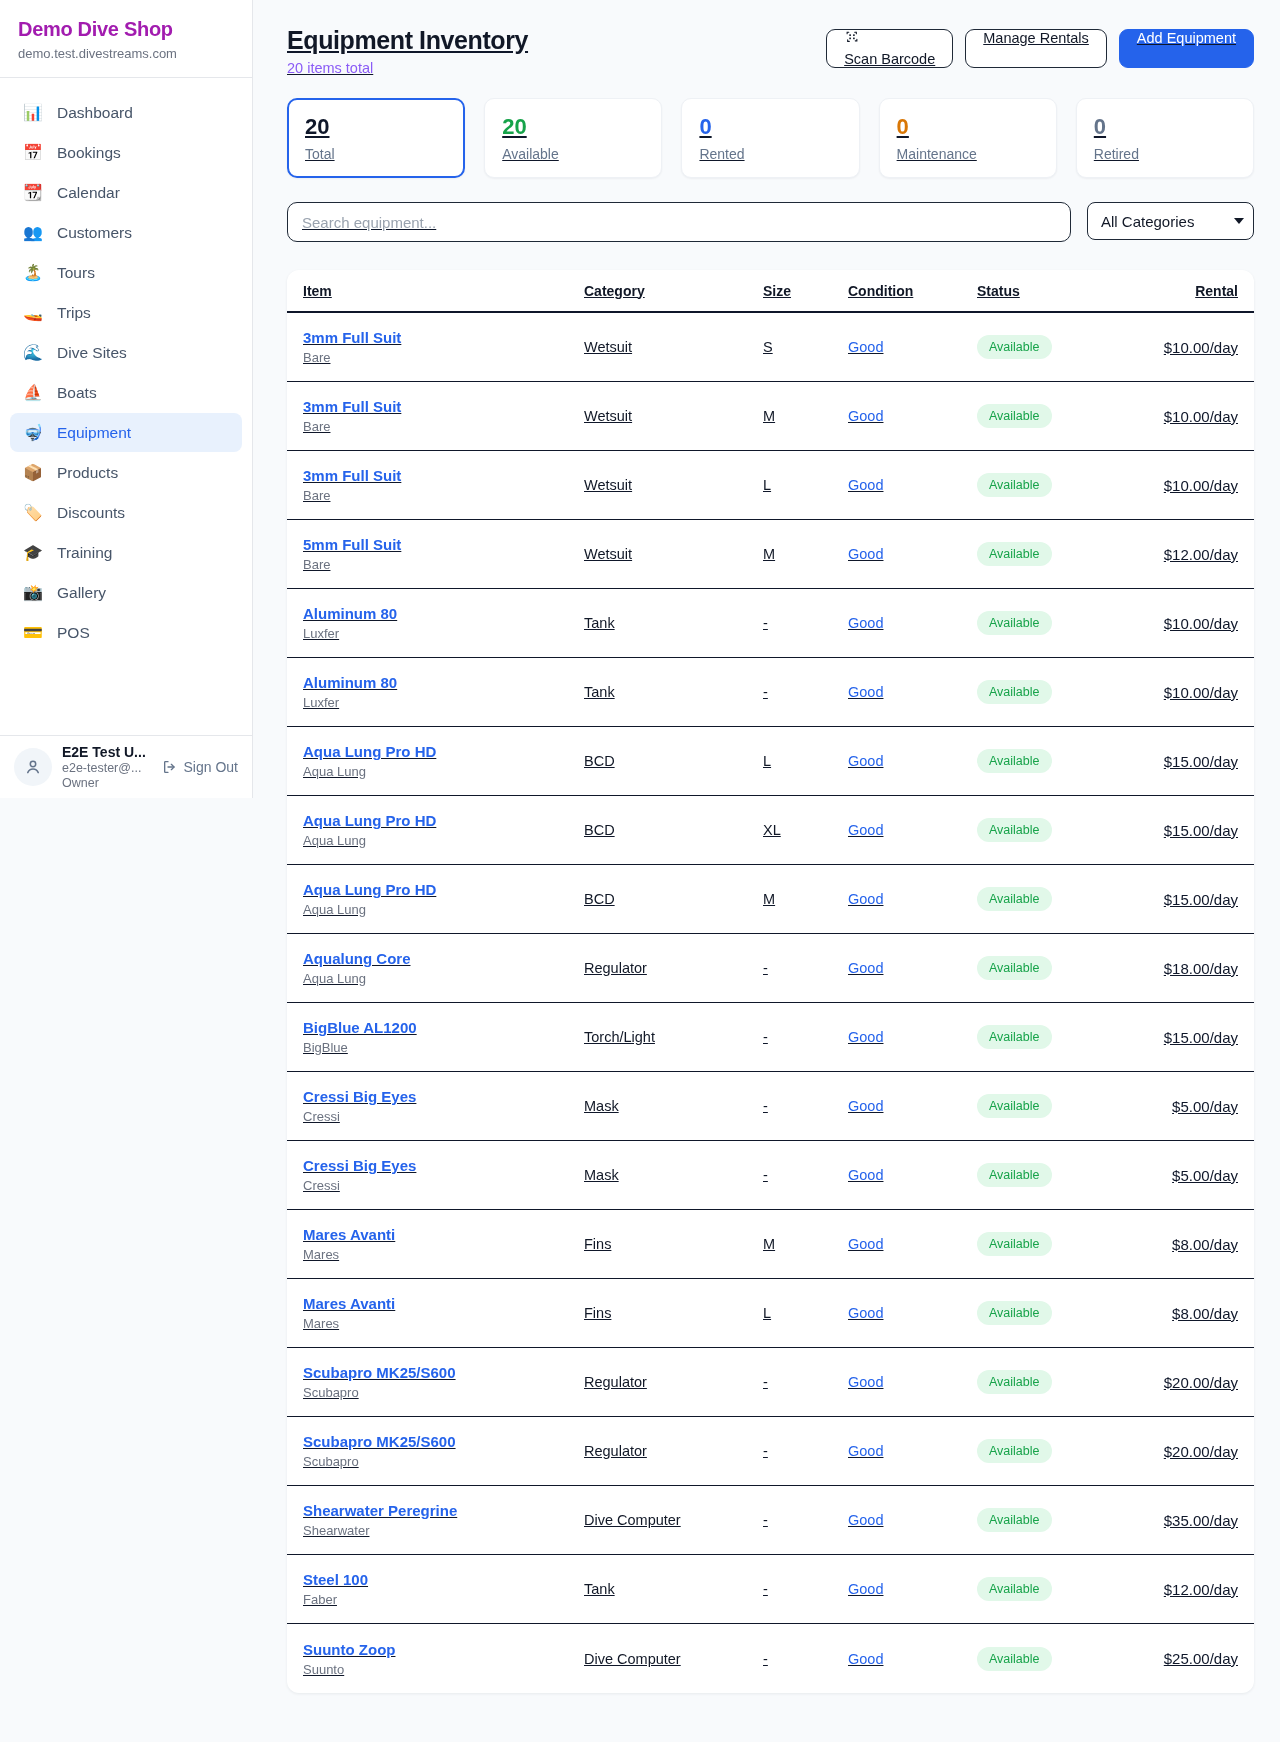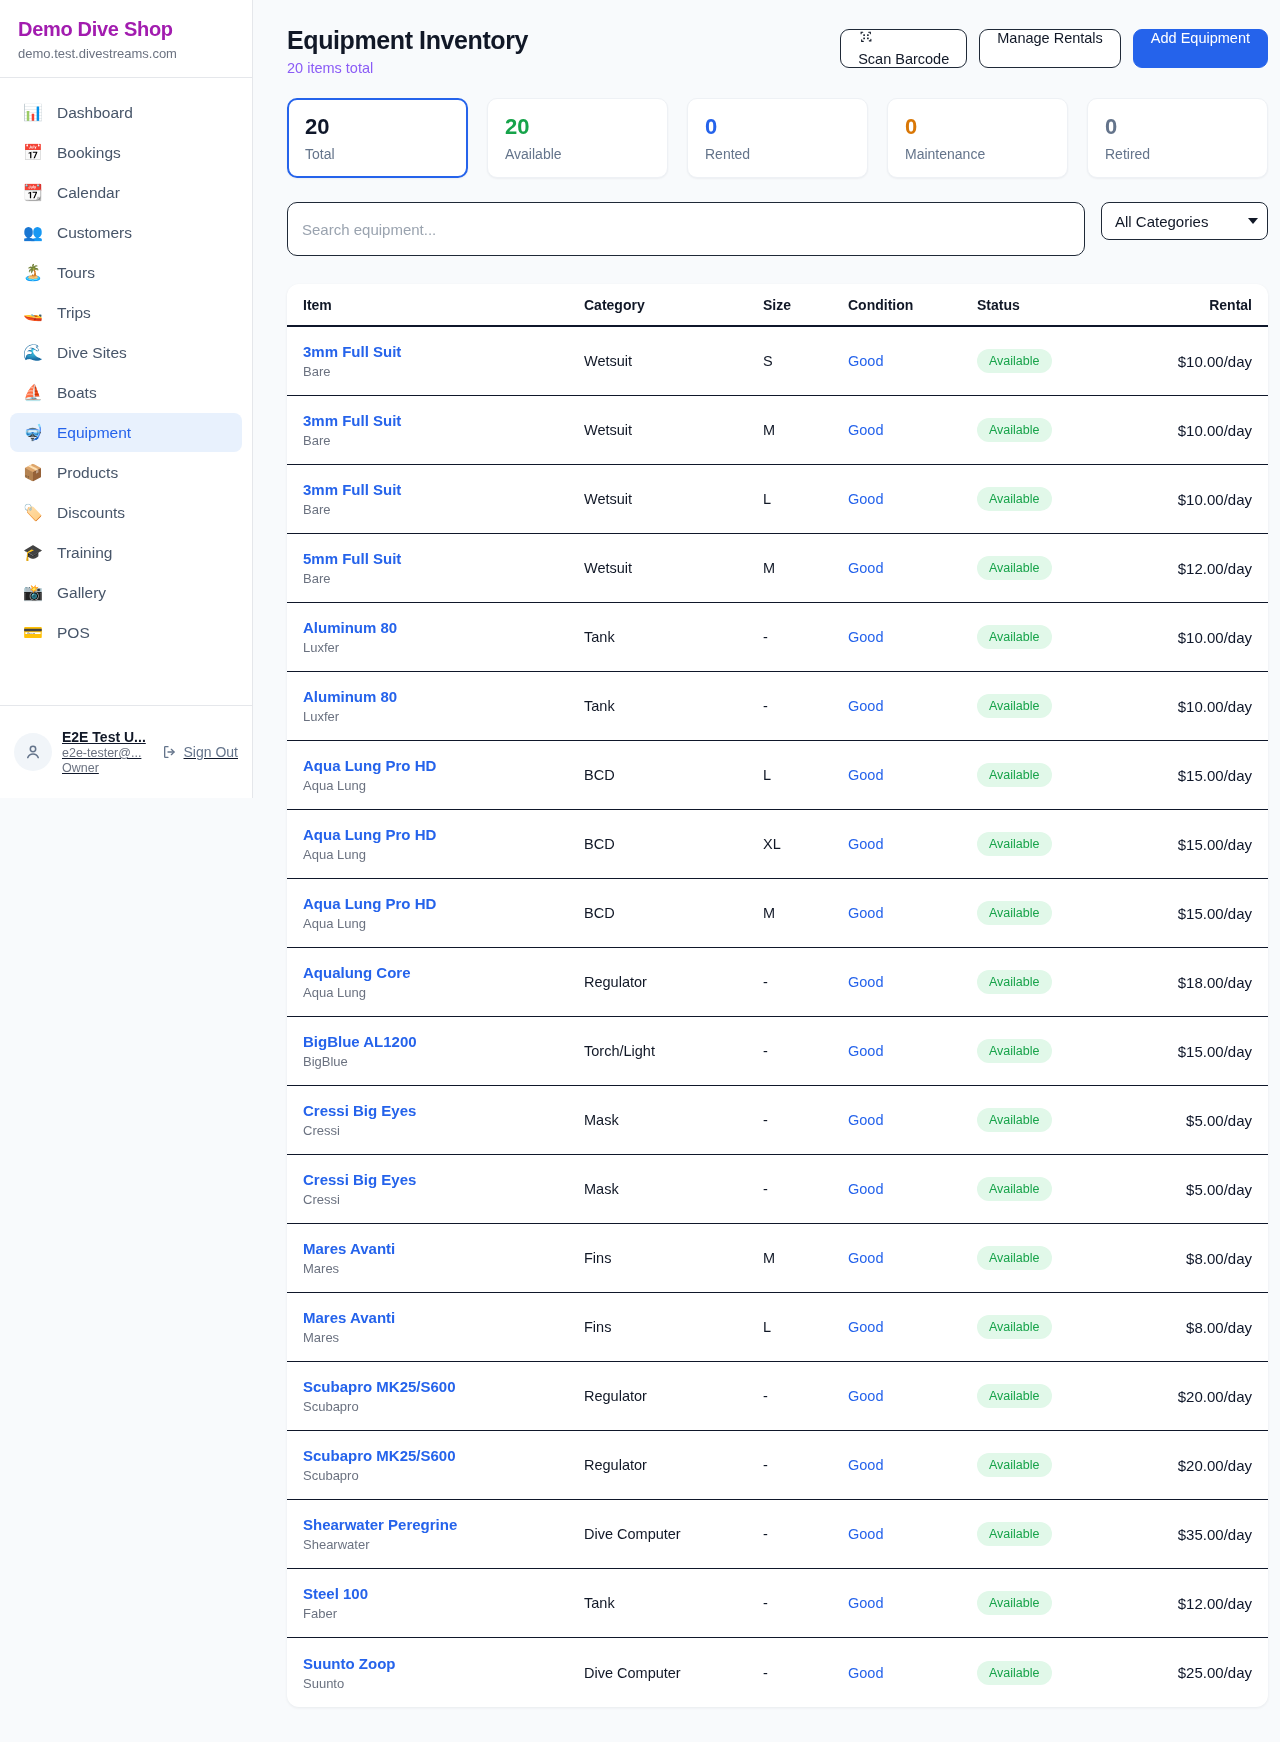--- a/index.html
+++ b/index.html
@@ -23,34 +23,34 @@
   .shop-domain { font-size:13px; color:#6b7280; margin-top:5px; }
   .nav { padding:14px 10px 0 10px; flex:1; }
   .nav-item {
     display:flex; align-items:center; gap:13px;
     padding:10px 12px; margin:1px 0; border-radius:8px;
     font-size:15.5px; color:#475569; cursor:pointer;
   }
   .nav-item .icon { width:22px; font-size:16px; text-align:center; flex-shrink:0; }
   .nav-item.active { background:#e8f1fd; color:#2563eb; }
   .sidebar-footer {
-    border-top:1px solid #e5e7eb; padding:23px 14px;
-    display:flex; align-items:center; gap:10px;text-decoration:underline;
+    border-top:1px solid #e5e7eb; padding:8px 14px;
+    display:flex; align-items:center; gap:10px;
   }
   .avatar {
     width:38px; height:38px; border-radius:50%; background:#f1f5f9;
     display:flex; align-items:center; justify-content:center; flex-shrink:0;
   }
   .user-info { flex:1; min-width:0; }
   .user-name { font-size:14px; font-weight:bold; color:#111827; }
   .user-email, .user-role { font-size:12.5px; color:#6b7280; margin-top:1px; }
   .signout { display:flex; align-items:center; gap:6px; color:#64748b; font-size:14px; cursor:pointer; white-space:nowrap; }
 
   
-  .main { flex:1; padding:26px 12px 32px 34px; }
+  .main { flex:1; padding:26px 26px 32px 34px;text-decoration:underline; }
   .page-header { display:flex; justify-content:space-between; align-items:flex-start; margin-bottom:22px; }
   .page-title { font-size:25px; font-weight:bold; color:#111827; letter-spacing:-0.4px; }
   .page-subtitle { font-size:14.5px; color:#8b5cf6; margin-top:5px; }
   .header-actions { display:flex; gap:12px; margin-top:3px; }
   .btn {
     display:flex; align-items:flex-start; gap:8px; height:39px; padding:0 17px;
     border:1px solid #1f2937; border-radius:9px; background:#fff;
     font-size:14.5px; color:#111827; cursor:pointer; font-family:inherit;flex-direction:column;
   }
   .btn-primary { background:#2563eb; border-color:#2563eb; color:#fff; }
@@ -62,21 +62,21 @@
     border:1px solid #eef1f5; box-shadow:0 1px 2px rgba(15,23,42,.05); cursor:pointer;
     height:80px;
   }
   .stat-card.selected { border:2px solid #2563eb; padding:14px 16px; }
   .stat-value { font-size:22px; font-weight:bold; color:#0f172a; }
   .stat-label { font-size:14px; color:#64748b; margin-top:6px; }
 
   
   .filters { display:flex; gap:16px; margin-bottom:28px; }
   .search-input {
-    flex:1; height:54px; border:1px solid #1f2937; border-radius:10px;
+    flex:1; height:40px; border:1px solid #1f2937; border-radius:10px;
     padding:0 14px; font-size:15px; font-family:inherit; background:#fff; color:#111827;
   }
   .search-input::placeholder { color:#9aa3af; }
   .category-select-wrap { position:relative; width:167px; }
   .category-select {
     width:100%; height:38px; border:1px solid #1f2937; border-radius:8px;
     background:#fff; font-size:15px; font-family:inherit; color:#111827;
     padding:0 26px 0 13px; appearance:none; -webkit-appearance:none; cursor:pointer;
   }
   .select-chevron {

